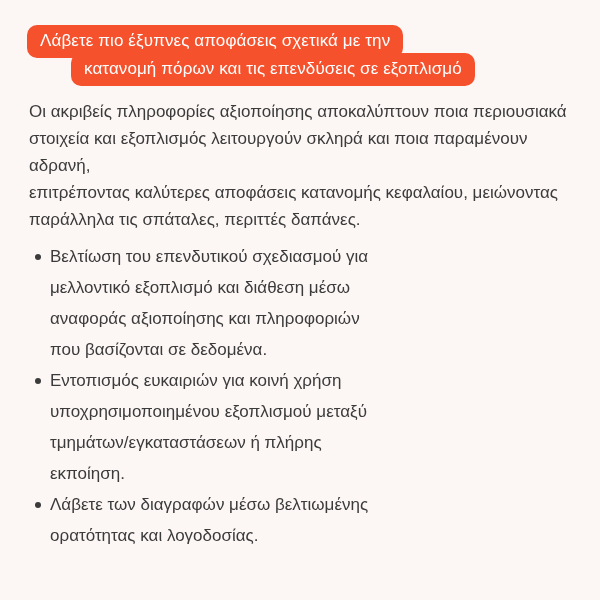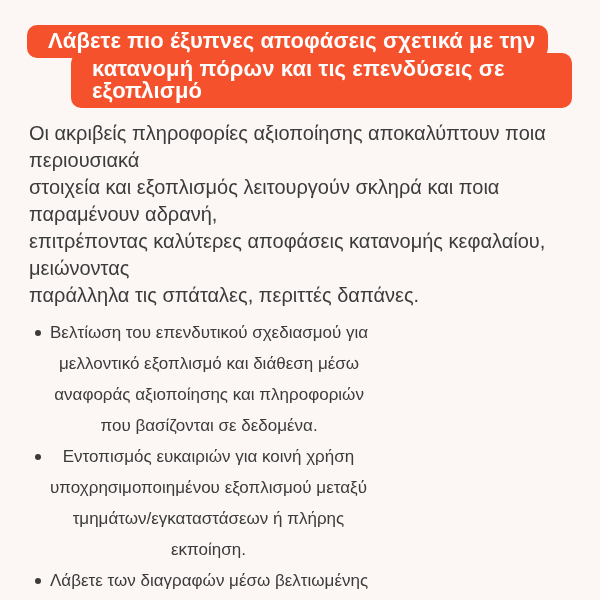--- a/index.html
+++ b/index.html
@@ -24,40 +24,39 @@
   }
   .heading {
     display: flex;
     flex-direction: column;
     align-items: flex-start;
   }
   .hl {
     display: inline-block;
     background: var(--hl);
     color: var(--heading-text);
-    font-weight: bold;
-    font-size: 22px;
+    font-weight: normal;
+    font-size: 17px;
     line-height: 22px;
-    padding: 5px 13px 6px 21px;
+    padding: 5px 13px 6px 13px;
     border-radius: 10px;
     letter-spacing: 0.1px;
   }
   .hl-2 { margin-top: -5px; position: relative; margin-left: 44px; }
   .intro {
     margin: 12px 0 0 2px;
-    font-size: 20px;
+    font-size: 17px;
     line-height: 27px;
     color: var(--text);
     white-space: pre-line;
   }
   ul.bullets {
     list-style: none;
     margin: 8px 0 0 0;
     padding: 0 0 0 8px;
-    text-align: center;
   }
   ul.bullets li {
     display: flex;
     align-items: flex-start;
     font-size: 17px;
     line-height: 31px;
     color: var(--text);
   }
   .dot {
     flex: none;

